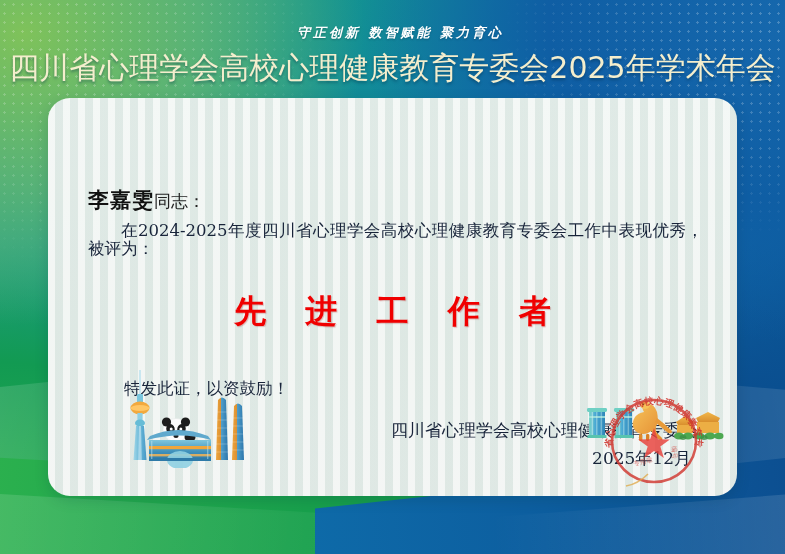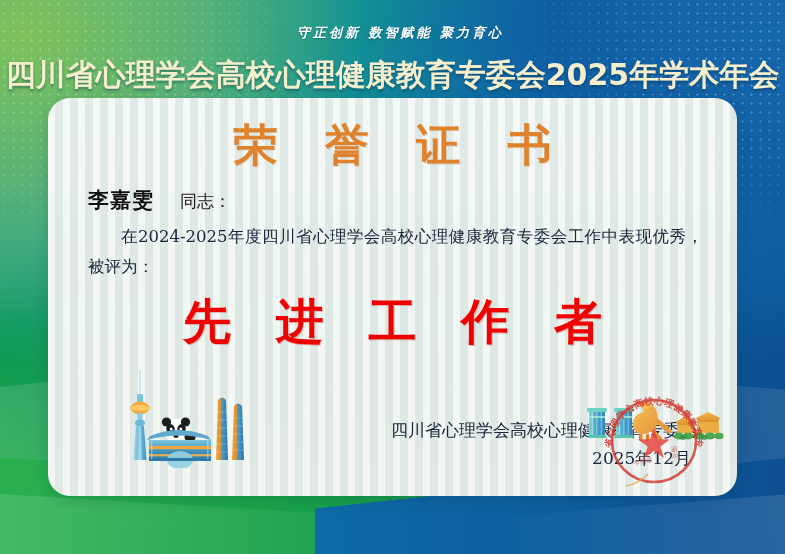--- a/index.html
+++ b/index.html
@@ -66,23 +66,23 @@
 
   
   .tagline {
     position:absolute; top:24px; left:8px; width:785px; text-align:center;
     font-family:"DejaVu Serif", serif;
     font-size:13px; color:#ffffff; letter-spacing:3px;
     font-style:italic; font-weight:700;
     text-shadow:0 1px 2px rgba(0,40,60,.35);
   }
   .main-title {
-    position:absolute; top:55px; left:0; width:785px; text-align:center;
+    position:absolute; top:48px; left:0; width:785px; text-align:center;
     font-family:"DejaVu Sans", sans-serif;
-    font-size:30px; font-weight:700; color:#f4eecd;
+    font-size:30px; font-weight:400; color:#f4eecd;
     letter-spacing:0px;
     text-shadow:0 2px 3px rgba(0,45,70,.45);
     white-space:nowrap;
   }
 
   
   .card {
     position:absolute; left:48px; top:98px; width:689px; height:398px;
     border-radius:22px;
     background:
@@ -100,33 +100,33 @@
   }
   .recipient-line {
     position:absolute; top:88px; left:40px;
     font-family:"DejaVu Serif", serif;
     font-size:17px; color:#1b1b1b;
   }
   .recipient-name {
     font-weight:700; font-size:21px; letter-spacing:1px;
     border-bottom:0; color:#111;
   }
-  .recipient-suffix { margin-left:26px; font-weight:400; color:#222; }
+  .recipient-suffix { font-weight:400; color:#222; }
 
   .body-text {
     position:absolute; top:124px; left:40px; width:615px;
     font-family:"DejaVu Serif", serif;
-    font-size:16.5px; line-height:30px; color:#18243a;
+    font-size:16.5px; line-height:18px; color:#18243a;
     text-indent:33px; text-align:justify;
   }
 
   .award {
     position:absolute; top:192px; left:0; width:689px; text-align:center;
     font-family:"DejaVu Serif", serif;
-    font-weight:700; font-size:48px; color:#f00000;
+    font-weight:700; font-size:32px; color:#f00000;
     letter-spacing:14px; text-indent:14px;
     text-shadow:1px 1px 1px rgba(150,0,0,.25);
   }
 
   .closing {
     position:absolute; top:280px; left:76px;
     font-family:"DejaVu Serif", serif;
     font-size:16.5px; color:#18243a;
   }
 
@@ -159,30 +159,30 @@
   <div class="bg-ground-l"></div>
   <div class="bg-ground-l2"></div>
   <div class="bg-ground-r"></div>
   <div class="bg-ground-r2"></div>
 
   <div class="tagline">守正创新 数智赋能 聚力育心</div>
   <div class="main-title">四川省心理学会高校心理健康教育专委会2025年学术年会</div>
 
   <div class="card">
 
-    <div class="cert-title">荣 誉 证 书</div>
 
     <div class="recipient-line">
       <span class="recipient-name">李嘉雯</span><span class="recipient-suffix">同志：</span>
     </div>
 
     <div class="body-text">在2024-2025年度四川省心理学会高校心理健康教育专委会工作中表现优秀，被评为：</div>
 
     <div class="award">先 进 工 作 者</div>
 
+    <div class="closing">特发此证，以资鼓励！</div>
 
     <div class="signature">
       <div class="sign-org">四川省心理学会高校心理健康教育专委会</div>
       <div class="sign-date">2025年12月</div>
     </div>
 
     <svg class="skyline-left" width="200" height="100" viewBox="0 0 200 100">
       <defs>
         <linearGradient id="twrG" x1="0" y1="0" x2="1" y2="0">
           <stop offset="0%" stop-color="#9fd6e8"></stop>

